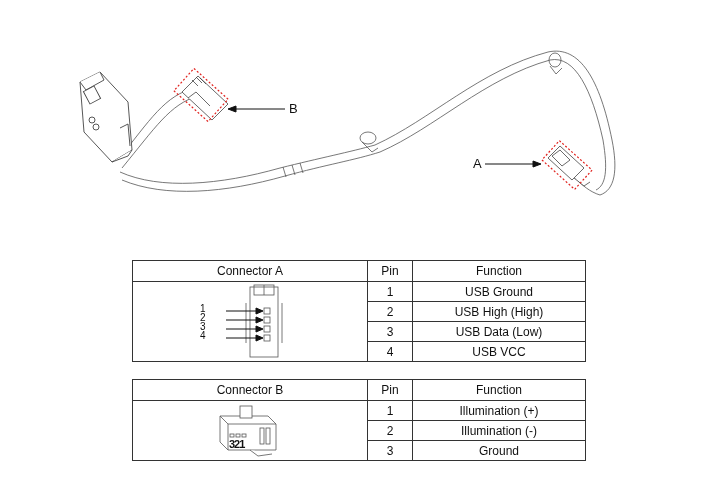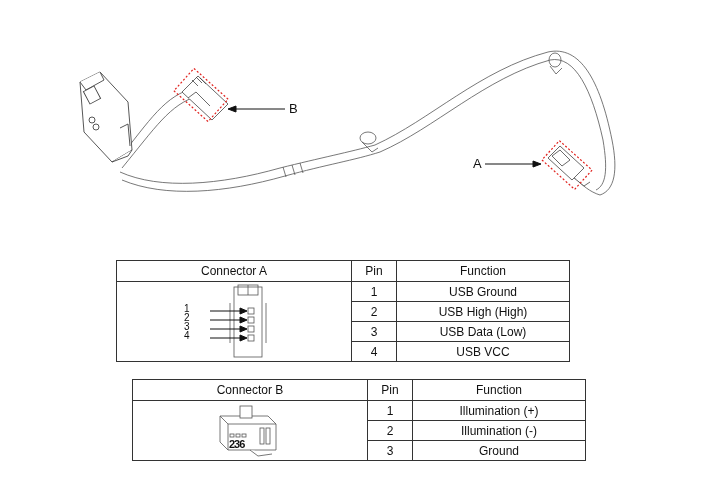--- a/index.html
+++ b/index.html
@@ -1,27 +1,27 @@
 <!DOCTYPE html>
 <html><head>
 <meta charset="utf-8">
 <style>
   html, body { margin: 0; padding: 0; background: #ffffff; }
   body { width: 704px; height: 495px; position: relative; overflow: hidden;
          font-family: "Liberation Sans", sans-serif; color: #111; }
   #harness { position: absolute; left: 0; top: 0; width: 704px; height: 240px; }
   .callout { position: absolute; font-size: 13px; color: #111; }
-  table.conn { position: absolute; left: 116px; border-collapse: collapse;
+  table.conn { position: absolute; left: 132px; border-collapse: collapse;
                font-size: 12px; border-radius: 25px; }
   table.conn td, table.conn th { border: 1px solid #333; text-align: center;
                font-weight: normal; padding: 0; height: 19px; }
   table.conn th { height: 20px; }
   .c1 { width: 234px; } .c2 { width: 44px; } .c3 { width: 172px; }
   #tableA { top: 260px; }
-  #tableB { top: 379px; margin-left: 16px; }
+  #tableB { top: 379px; }
   .pic { position: relative; }
   .pic svg { display: block; margin: 0 auto; }
 </style>
 </head>
 <body>
 
 <svg id="harness" viewBox="0 0 704 240">
   <g fill="none" stroke="#555" stroke-width="0.8">
 
     <path d="M118,160 C150,120 165,95 195,88"></path>
@@ -149,21 +149,21 @@
           <line x1="18" y1="22" x2="66" y2="22"></line>
           <line x1="18" y1="22" x2="18" y2="48"></line>
           <rect x="50" y="26" width="4" height="16"></rect>
           <rect x="56" y="26" width="4" height="16"></rect>
           <path d="M40,48 L48,54 L62,52"></path>
           <rect x="20" y="32" width="4" height="3"></rect>
           <rect x="26" y="32" width="4" height="3"></rect>
           <rect x="32" y="32" width="4" height="3"></rect>
         </g>
       </svg>
-      <div style="position:absolute; left:96px; top:37px; font-size:11px; font-weight:bold; letter-spacing:-1px;">236</div>
+      <div style="position:absolute; left:96px; top:37px; font-size:11px; font-weight:bold; letter-spacing:-1px;">321</div>
     </td>
     <td>1</td>
     <td>Illumination (+)</td>
   </tr>
   <tr>
     <td>2</td>
     <td>Illumination (-)</td>
   </tr>
   <tr>
     <td>3</td>

